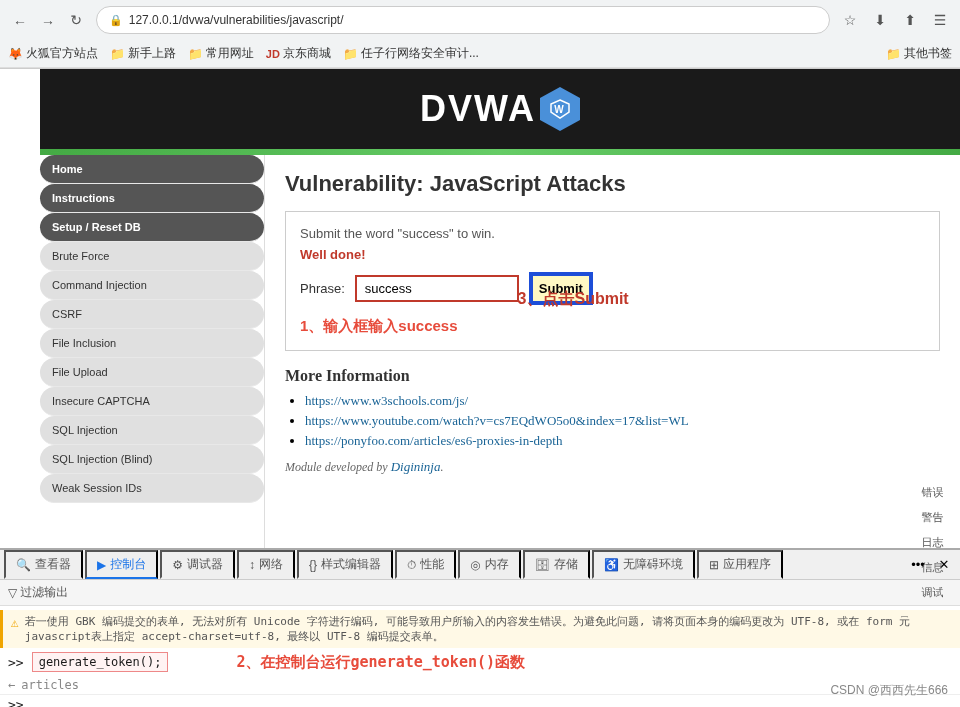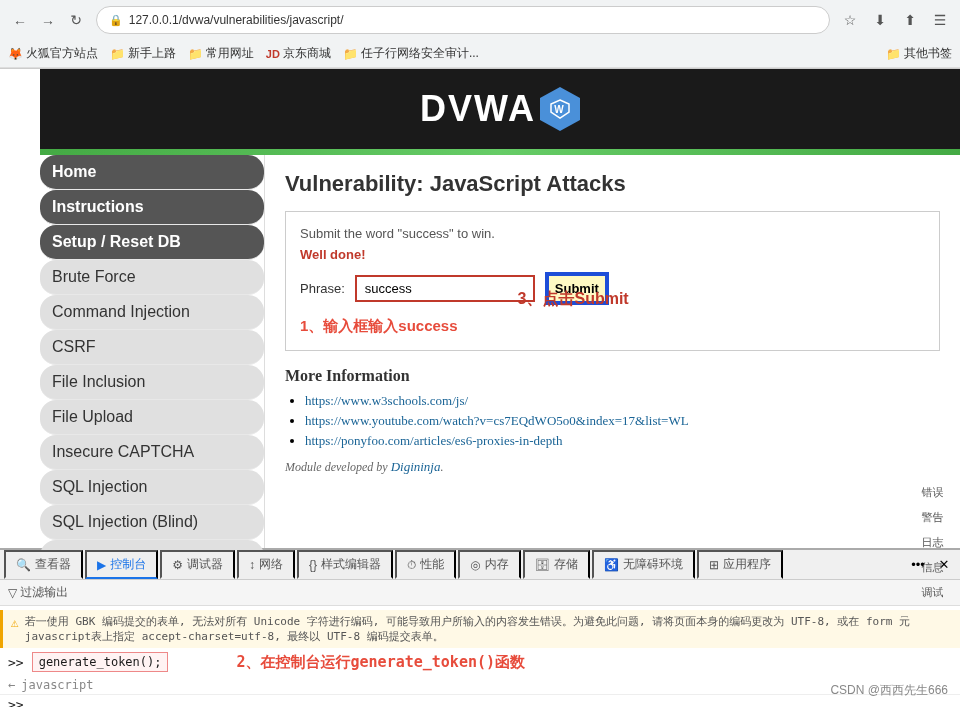--- a/index.html
+++ b/index.html
@@ -81,21 +81,21 @@
 
     
     .sidebar {
       width: 225px; min-width: 225px;
       background: #fff;
       border-right: 1px solid #ddd;
       padding: 0;
     }
     .sidebar-item {
       display: block; padding: 8px 12px;
-      color: #333; text-decoration: none; font-size: 16px;
+      color: #333; text-decoration: none; font-size: 11px;
       cursor: pointer; border-bottom: 1px solid #e8e8e8; border-radius: 16px;
     }
     .sidebar-item.nav-main {
       background: #555; color: #fff; font-weight: bold;
     }
     .sidebar-item.nav-vuln {
       background: #e0e0e0; color: #333;
     }
 
     
@@ -110,21 +110,21 @@
     .vuln-box {
       border: 1px solid #ccc; padding: 14px; margin-bottom: 16px;
       background: #fff;
     }
     .vuln-desc { color: #555; margin-bottom: 6px; font-size: 13px; }
     .well-done { color: #c0392b; font-weight: bold; margin-bottom: 10px; font-size: 13px; }
     .phrase-row { display: flex; align-items: center; gap: 10px; }
     .phrase-label { color: #333; font-size: 13px; }
     .phrase-input {
       border: 2px solid #c0392b;
-      padding: 4px 8px; font-size: 13px; width: 180px;
+      padding: 4px 8px; font-size: 13px; width: 164px;
     }
     .submit-btn {
       padding: 5px 6px; background: #fef9c3; border: 4px solid #1d4ed8;
       cursor: pointer; font-size: 13px; font-weight: bold;
     }
 
     
     .annotation-1 {
       color: #e74c3c; font-size: 15px; font-weight: bold;
       margin-top: 6px; margin-bottom: 0;
@@ -403,21 +403,21 @@
       <span class="warning-icon">⚠</span>
       <span>若一使用 GBK 编码提交的表单, 无法对所有 Unicode 字符进行编码, 可能导致用户所输入的内容发生错误。为避免此问题, 请将页面本身的编码更改为 UTF-8, 或在 form 元 javascript表上指定 accept-charset=utf-8, 最终以 UTF-8 编码提交表单。</span>
     </div>
     <div style="display:flex; align-items:center; padding: 4px 8px; gap:8px;">
       <span class="console-prompt">&gt;&gt;</span>
       <span class="console-code">generate_token();</span>
       <span class="annotation-2">2、在控制台运行generate_token()函数</span>
     </div>
     <div style="padding: 2px 8px; display:flex; align-items:center; gap:6px;">
       <span style="color:#888;">←</span>
-      <span style="color:#888; font-family:monospace;">javascript</span>
+      <span style="color:#888; font-family:monospace;">articles</span>
     </div>
     <div class="console-input-row">
       <span class="console-input-prompt">&gt;&gt;</span>
       <input class="console-input" type="text" placeholder="" style="">
     </div>
   </div>
 </div>
 
 <div class="watermark">CSDN @西西先生666</div>
 

